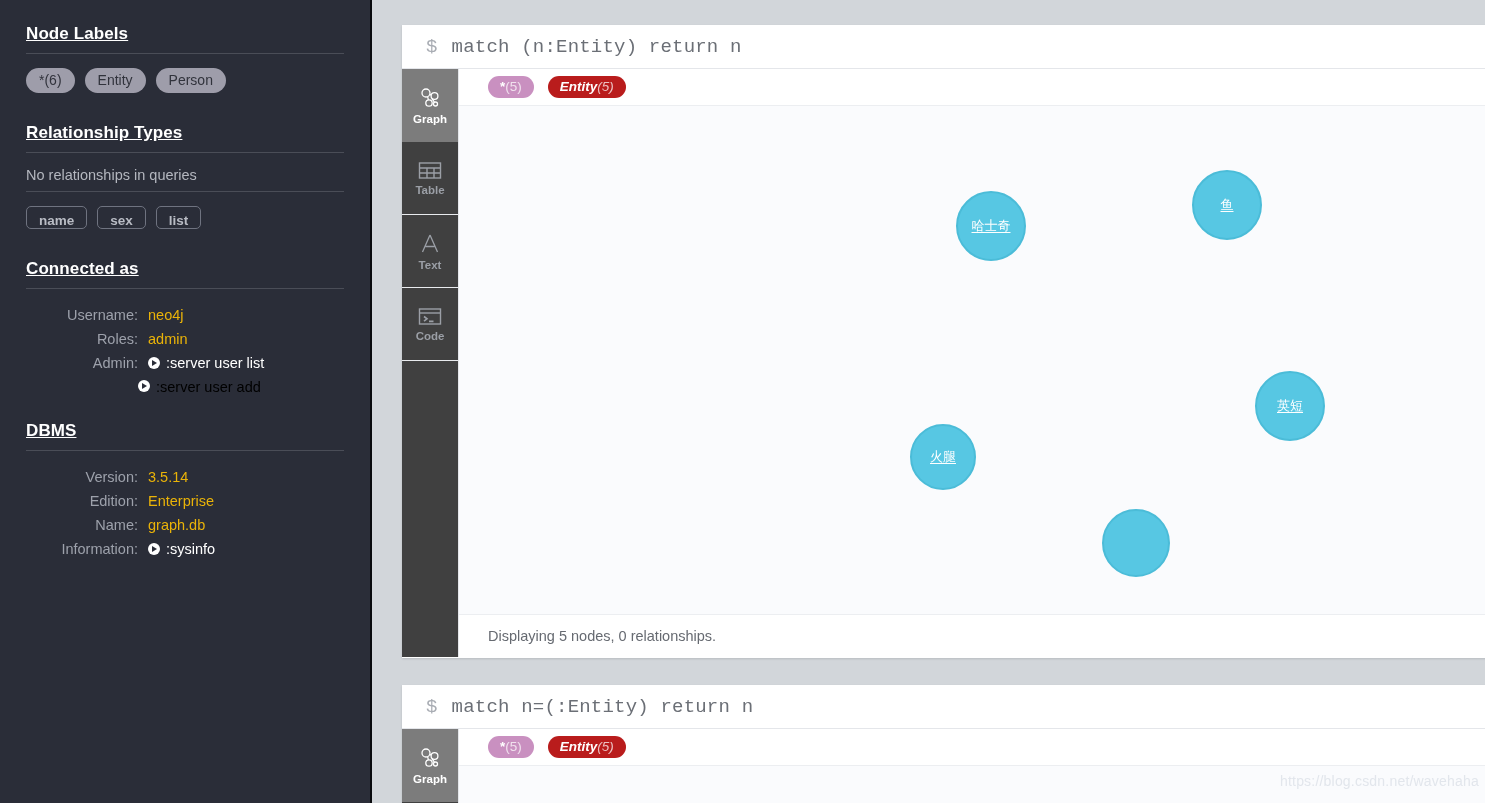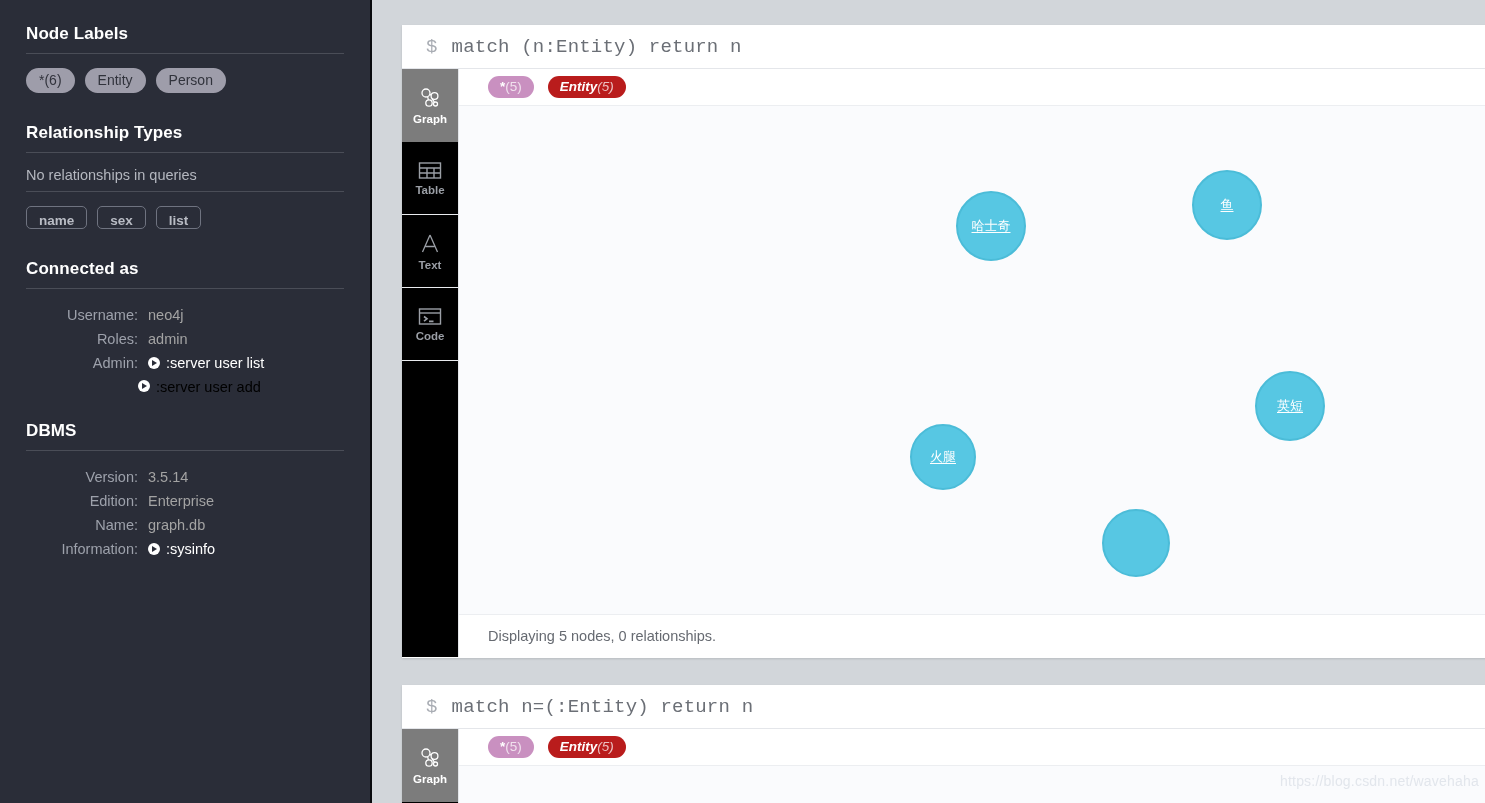--- a/index.html
+++ b/index.html
@@ -16,41 +16,41 @@
     position: absolute; left: 0; top: 0;
     width: 372px; height: 803px;
     background: #2a2d38;
     border-right: 2px solid #0a0b0e;
     padding: 0 26px;
     overflow: hidden;
   }
   .sb-h {
     color: #fff; font-size: 17px; font-weight: bold;
     letter-spacing: .1px;
-    padding-top: 22px; padding-bottom: 9px;
+    padding-top: 22px; padding-bottom: 9px; text-decoration: underline;
   }
   #sidebar .sb-h:first-child { padding-top: 24px; }
   .sb-rule { height: 1px; background: #4a4d57; margin-bottom: 14px; }
   .chip-row { display: flex; gap: 10px; flex-wrap: wrap; padding-bottom: 8px; }
   .lbl-chip {
     background: #9e9daa; color: #31333c;
     border-radius: 14px; padding: 5px 13px 6px;
     font-size: 14px; line-height: 1;
   }
   .key-chip {
     border: 1px solid #6f7380; color: #b9bcc4;
     border-radius: 5px; padding: 7px 12px 0;
     font-size: 13.5px; font-weight: bold; line-height: 1;
     background: transparent;
   }
   .sb-note { color: #b4b7bf; font-size: 14.5px; padding-bottom: 8px; }
 
   .kv { display: flex; font-size: 14.5px; line-height: 24px; }
   .kv .k { color: #9da1ab; width: 112px; text-align: right; flex: 0 0 112px; }
-  .kv .v { color: #a3a3a3; padding-left: 10px; }
+  .kv .v { color: #eab308; padding-left: 10px; }
   .kv .v.cmd { color: #ffffff; display: flex; align-items: center; }
   .play {
     display: inline-block; width: 12px; height: 12px;
     border-radius: 50%; background: #fff; position: relative;
     margin-right: 6px; flex: 0 0 12px;
   }
   .play::after {
     content: ""; position: absolute; left: 4.4px; top: 3px;
     border-left: 5px solid #2a2d38;
     border-top: 3px solid transparent;
@@ -85,21 +85,21 @@
     font-size: 19px; color: #6b6f76;
     letter-spacing: .2px;
     white-space: nowrap;
   }
   .qbar .dollar { color: #a8acb3; margin-right: 14px; }
 
   .frame-body { display: flex; }
 
   .rail {
     width: 57px; flex: 0 0 57px;
-    background: #000000;
+    background: #404040;
     border-right: 1px solid #e4e6ea;
   }
   #frame1 .rail { height: 588px; }
   #frame2 .rail { height: 156px; }
   .rail-item {
     height: 73px; display: flex; flex-direction: column;
     align-items: center; justify-content: center;
     color: #9b9fa6; border-bottom: 1px solid #e9ebee;
     gap: 3px;
   }

